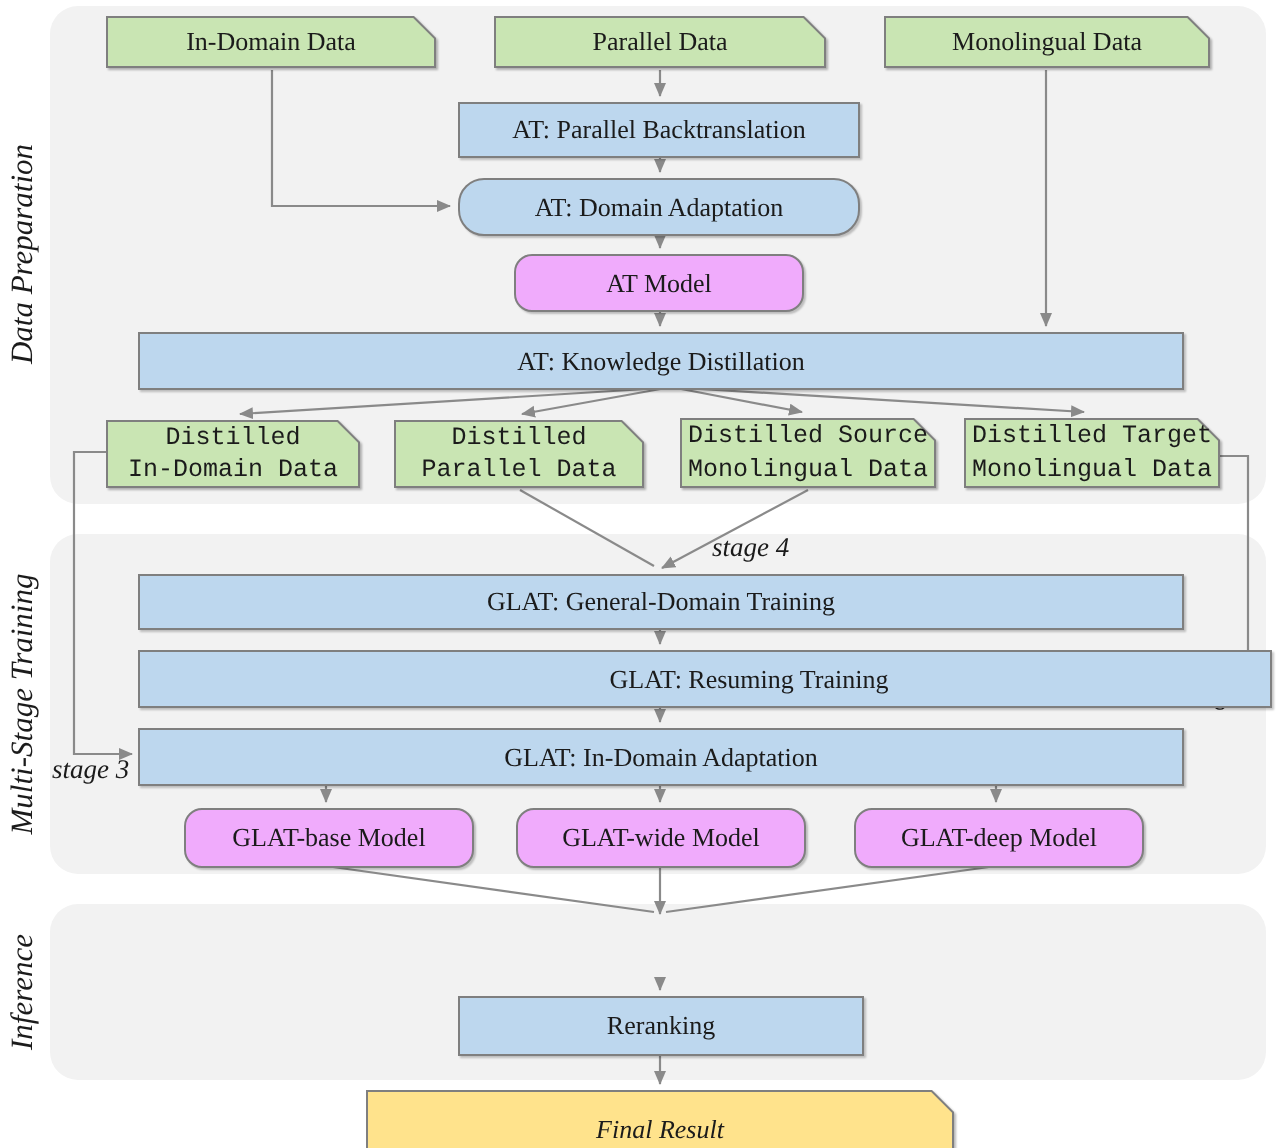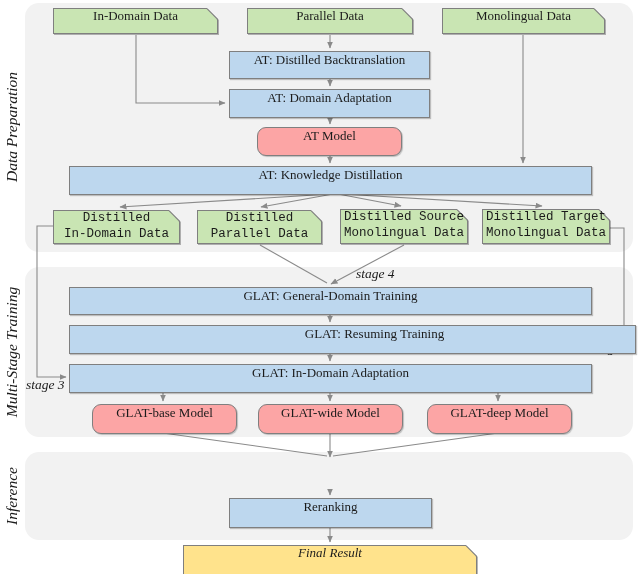--- a/index.html
+++ b/index.html
@@ -4,26 +4,26 @@
 <style>
   html,body { margin:0; padding:0; background:#ffffff; }
   .canvas {
     position:relative; width:640px; height:574px; overflow:hidden;
     background:#ffffff; color:#1b1b1b;
     font-family:"Liberation Serif", serif;
   }
   .panel { position:absolute; background:#f2f2f2; border-radius:14px; }
   .edges { position:absolute; left:0; top:0; pointer-events:none; }
   .node {
-    position:absolute; display:flex; justify-content:center;
+    position:absolute; display:flex; align-items:center; justify-content:center;
     text-align:center; font-size:13px; line-height:1.2;
   }
   .node .lbl { position:relative; z-index:2; white-space:pre-line; padding:0 2px; }
   .proc  { background:#bdd7ee; border:1px solid #7f7f7f; box-shadow:1px 1px 1px rgba(0,0,0,.22); }
-  .model { background:#fca5a5; border:1px solid #7f7f7f; border-radius:9px; box-shadow:1px 1px 1px rgba(0,0,0,.22); }
+  .model { background:#f0abfc; border:1px solid #7f7f7f; border-radius:9px; box-shadow:1px 1px 1px rgba(0,0,0,.22); }
   .notch { filter:drop-shadow(1px 1px 0.5px rgba(0,0,0,.28)); }
   .notch .shape {
     position:absolute; inset:0; background:#7f7f7f;
     clip-path:polygon(0 0, calc(100% - 11px) 0, 100% 11px, 100% 100%, 0 100%);
   }
   .notch .shape::after {
     content:""; position:absolute; inset:1px; background:var(--fill,#c9e5b3);
     clip-path:polygon(0 0, calc(100% - 10.4px) 0, 100% 10.4px, 100% 100%, 0 100%);
   }
   .data   { --fill:#c9e5b3; }
@@ -93,23 +93,23 @@
   <div class="node notch data" style="left:247px; top:8px; width:166px; height:26px;">
     <i class="shape"></i>
       <span class="lbl">Parallel Data</span>
   </div>
   <div class="node notch data" style="left:442px; top:8px; width:163px; height:26px;">
     <i class="shape"></i>
       <span class="lbl">Monolingual Data</span>
   </div>
 
   <div class="node proc" style="left:229px; top:51px; width:199px; height:26px;">
-    <span class="lbl">AT: Distilled Backtranslation</span>
+    <span class="lbl">AT: Parallel Backtranslation</span>
   </div>
-  <div class="node proc" style="left:229px; top:89px; width:199px; height:27px;">
+  <div class="node proc" style="left:229px; top:89px; width:199px; height:27px;border-radius:13px;">
     <span class="lbl">AT: Domain Adaptation</span>
   </div>
   <div class="node model" style="left:257px; top:127px; width:143px; height:27px;">
     <span class="lbl">AT Model</span>
   </div>
   <div class="node proc" style="left:69px; top:166px; width:521px; height:27px;">
     <span class="lbl">AT: Knowledge Distillation</span>
   </div>
 
   <div class="node notch data small" style="left:53px; top:210px; width:127px; height:34px;">

